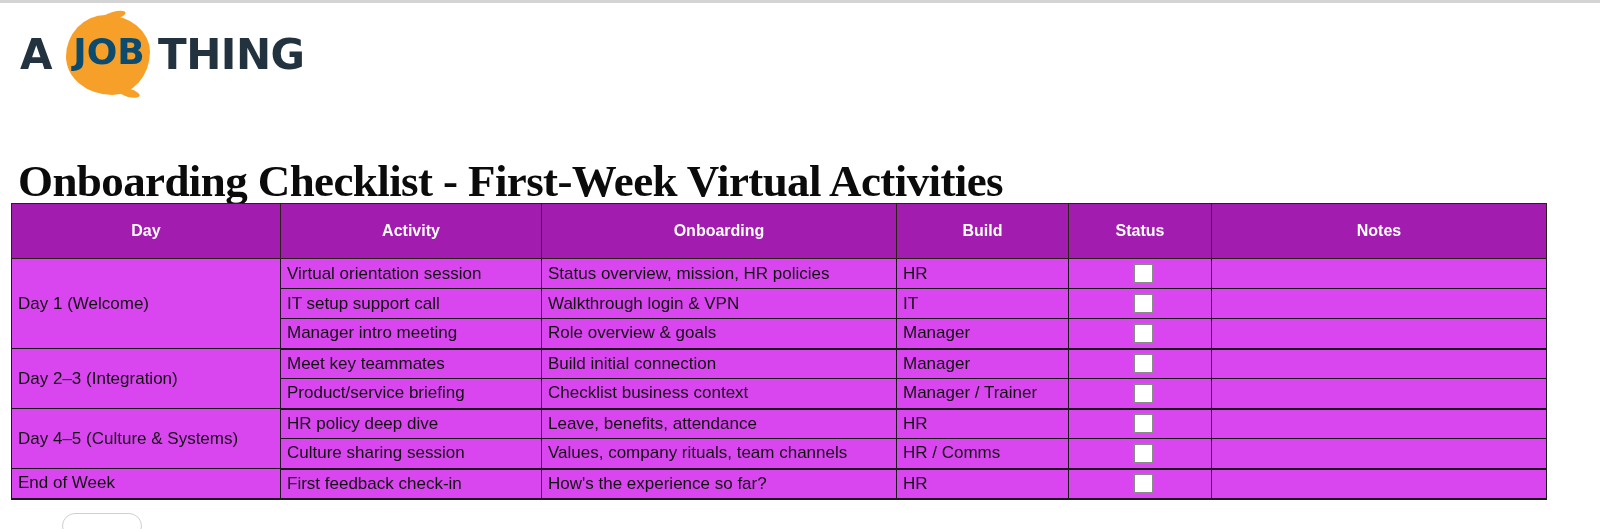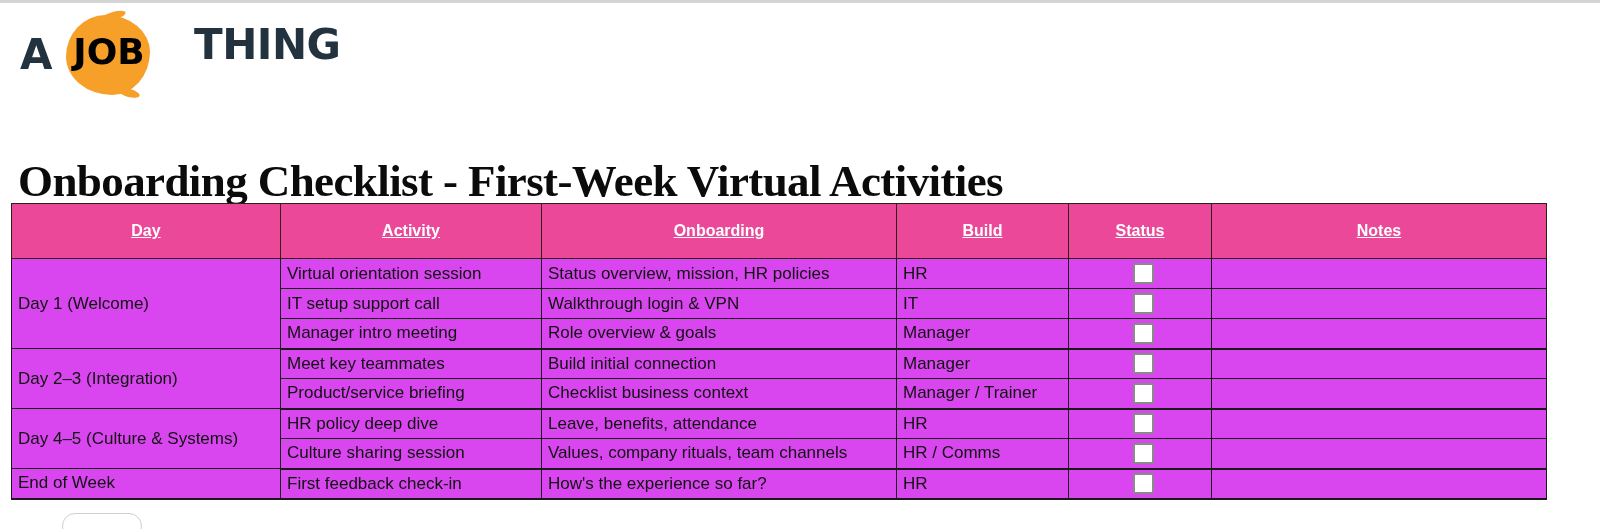--- a/index.html
+++ b/index.html
@@ -68,32 +68,31 @@
     transform: rotate(14deg);
   }
   .logo-job {
     position: absolute;
     left: 55px; top: 19px;
     width: 72px;
     text-align: center;
     font-family: "DejaVu Sans", sans-serif;
     font-size: 36px;
     font-weight: 700;
-    color: #000000;
+    color: #0c4a6e;
     letter-spacing: 0px;
   }
   .logo-thing {
     position: absolute;
-    left: 140px; top: 8px;
+    left: 140px; top: 18px;
     font-family: "DejaVu Sans", sans-serif;
     font-size: 42px;
     font-weight: 700;
     color: #22333f;
     letter-spacing: -0.5px;
-    margin-left: 36px;
   }
 
   
   .page-title {
     position: absolute;
     left: 18px;
     top: 125px;
     font-family: Liberation Serif, serif;
     font-size: 45px;
     font-weight: bold;
@@ -112,28 +111,27 @@
     table-layout: fixed;
     font-family: "Liberation Sans", sans-serif;
   }
   .checklist-table th,
   .checklist-table td {
     border: 1px solid #1a1a1a;
     padding: 0;
     vertical-align: middle;
   }
   .checklist-table thead th {
-    background: #ec4899;
+    background: #a21caf;
     color: #ffffff;
     font-size: 16px;
     font-weight: bold;
     text-align: center;
     height: 55px;
     border-color: #2b2118;
-    text-decoration: underline;
   }
   .checklist-table tbody td {
     height: 30px;
     font-size: 17px;
     color: #111111;
     background: #d946ef;
     padding: 0 0 0 6px;
     white-space: nowrap;
     overflow: hidden;
   }

